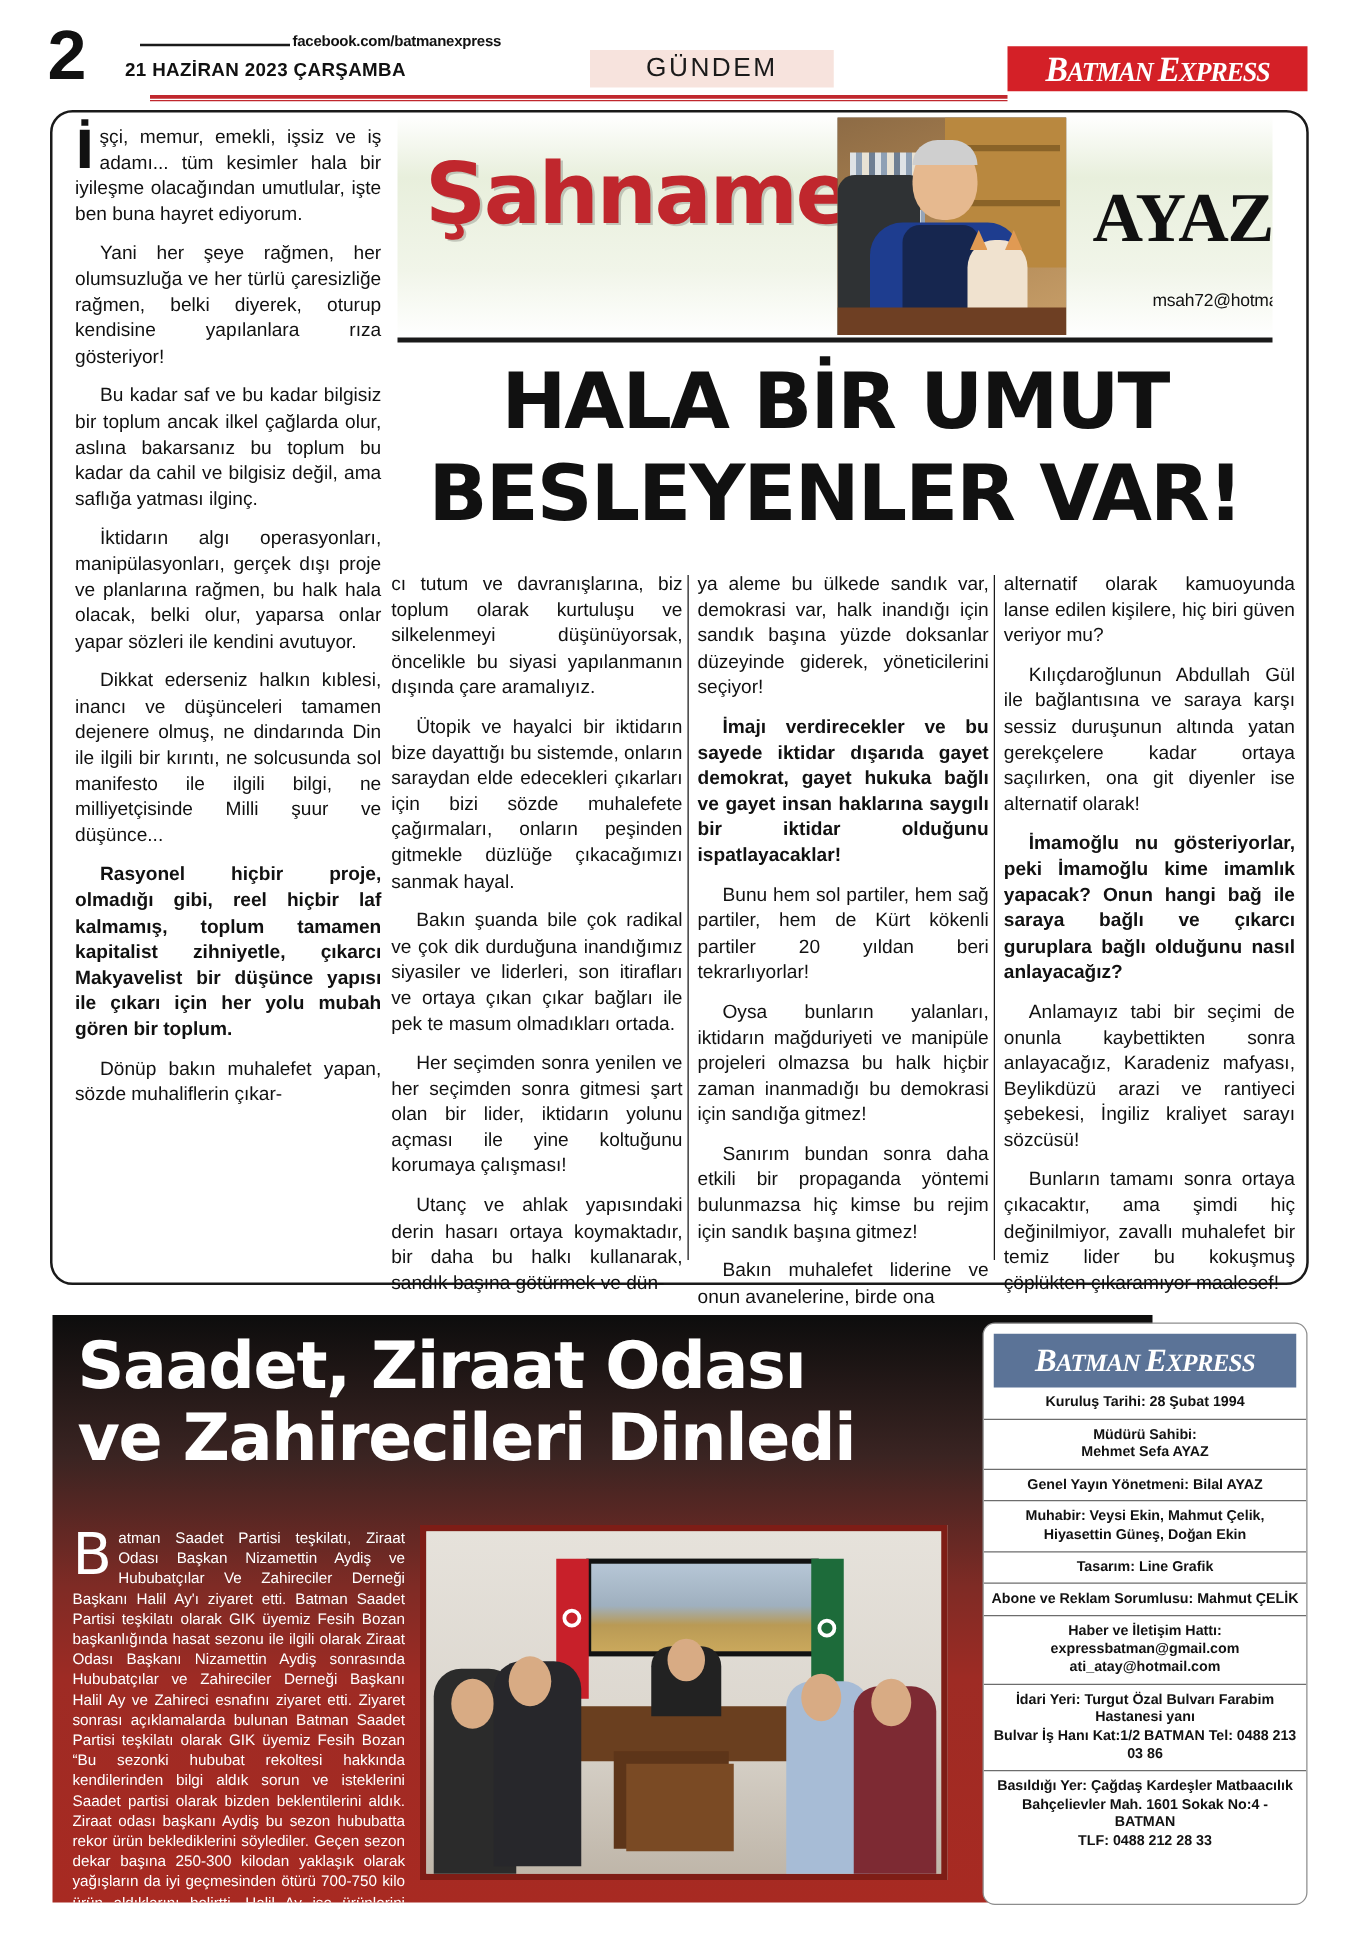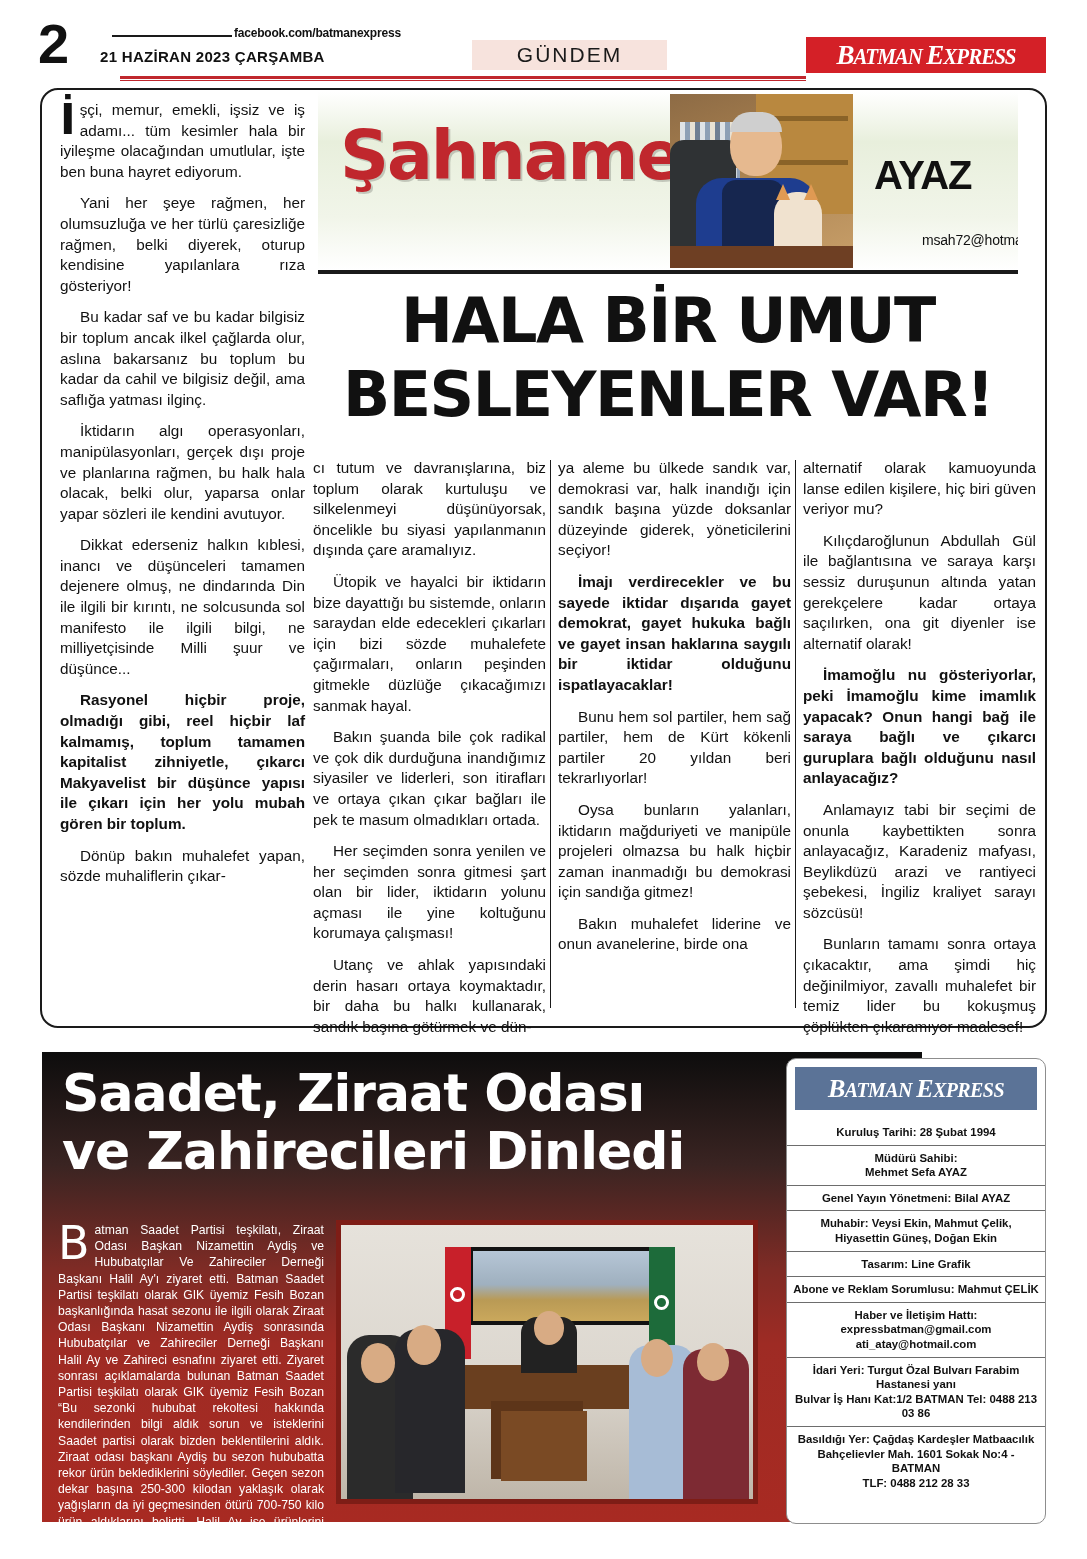--- a/index.html
+++ b/index.html
@@ -94,23 +94,23 @@
   .ph-cat:before{content:"";position:absolute;left:2px;top:-8px;width:14px;height:16px;background:#e09a53;clip-path:polygon(0 100%,50% 0,100% 100%);}
   .ph-cat:after{content:"";position:absolute;left:30px;top:-8px;width:14px;height:16px;background:#e09a53;clip-path:polygon(0 100%,50% 0,100% 100%);}
   .ph-desk{position:absolute;left:0;bottom:0;width:183px;height:22px;background:#6e3f23;}
   .banner-name-1{
     position:absolute;left:556px;top:28px;
     font-size:27px;font-weight:bold;letter-spacing:-0.4px;color:#111;
     font-family:"DejaVu Sans", sans-serif;
   }
   .banner-name-2{
     position:absolute;left:556px;top:52px;
-    font-size:40px;font-weight:bold;letter-spacing:-1px;color:#111;
+    font-size:56px;font-weight:bold;letter-spacing:-1px;color:#111;
     line-height:62px;
-    font-family:Liberation Sans, sans-serif;
+    font-family:Liberation Serif, serif;
   }
   .banner-mail{
     position:absolute;left:604px;top:140px;
     font-size:14px;color:#111;letter-spacing:-0.2px;
   }
   .banner-underline{
     position:absolute;left:318px;top:270px;width:700px;height:4px;background:#1a1a1a;
   }
 
   
@@ -211,21 +211,21 @@
     color:#fff;font-family:"Liberation Serif", serif;
     font-weight:bold;font-style:italic;font-size:26px;letter-spacing:-0.6px;
   }
   .colo-logo span i{font-size:20px;font-style:italic;}
   .colo-row{
     border-top:1.5px solid #6d6d6d;
     padding:5px 6px 5px 6px;
     text-align:center;font-size:11.4px;line-height:14.6px;font-weight:600;
     color:#111;
   }
-  .colo-row.first{border-top:none;padding-top:15px;}
+  .colo-row.first{border-top:none;padding-top:5px;}
 </style>
 </head>
 <body>
 
 <div class="page">
 
   <div class="masthead">
     <div class="page-number">2</div>
     <div class="fb-rule"></div>
     <div class="fb-url">facebook.com/batmanexpress</div>
@@ -280,20 +280,21 @@
       <p><span>Ütopik ve hayalci bir iktidarın bize dayattığı bu sistemde, onların saraydan elde edecekleri çıkarları için bizi sözde muhalefete çağırmaları, onların peşinden gitmekle düzlüğe çıkacağımızı sanmak hayal.</span></p>
       <p><span>Bakın şuanda bile çok radikal ve çok dik durduğuna inandığımız siyasiler ve liderleri, son itirafları ve ortaya çıkan çıkar bağları ile pek te masum olmadıkları ortada.</span></p>
       <p><span>Her seçimden sonra yenilen ve her seçimden sonra gitmesi şart olan bir lider, iktidarın yolunu açması ile yine koltuğunu korumaya çalışması!</span></p>
       <p><span>Utanç ve ahlak yapısındaki derin hasarı ortaya koymaktadır, bir daha bu halkı kullanarak, sandık başına götürmek ve dün-</span></p>
     </div>
   <div class="col col3">
       <p class="nohang"><span>ya aleme bu ülkede sandık var, demokrasi var, halk inandığı için sandık başına yüzde doksanlar düzeyinde giderek, yöneticilerini seçiyor!</span></p>
       <p class="b"><span>İmajı verdirecekler ve bu sayede iktidar dışarıda gayet demokrat, gayet hukuka bağlı ve gayet insan haklarına saygılı bir iktidar olduğunu ispatlayacaklar!</span></p>
       <p><span>Bunu hem sol partiler, hem sağ partiler, hem de Kürt kökenli partiler 20 yıldan beri tekrarlıyorlar!</span></p>
       <p><span>Oysa bunların yalanları, iktidarın mağduriyeti ve manipüle projeleri olmazsa bu halk hiçbir zaman inanmadığı bu demokrasi için sandığa gitmez!</span></p>
+      <p><span>Sanırım bundan sonra daha etkili bir propaganda yöntemi bulunmazsa hiç kimse bu rejim için sandık başına gitmez!</span></p>
       <p><span>Bakın muhalefet liderine ve onun avanelerine, birde ona</span></p>
     </div>
   <div class="col col4">
       <p class="nohang"><span>alternatif olarak kamuoyunda lanse edilen kişilere, hiç biri güven veriyor mu?</span></p>
       <p><span>Kılıçdaroğlunun Abdullah Gül ile bağlantısına ve saraya karşı sessiz duruşunun altında yatan gerekçelere kadar ortaya saçılırken, ona git diyenler ise alternatif olarak!</span></p>
       <p class="b"><span>İmamoğlu nu gösteriyorlar, peki İmamoğlu kime imamlık yapacak? Onun hangi bağ ile saraya bağlı ve çıkarcı guruplara bağlı olduğunu nasıl anlayacağız?</span></p>
       <p><span>Anlamayız tabi bir seçimi de onunla kaybettikten sonra anlayacağız, Karadeniz mafyası, Beylikdüzü arazi ve rantiyeci şebekesi, İngiliz kraliyet sarayı sözcüsü!</span></p>
       <p><span>Bunların tamamı sonra ortaya çıkacaktır, ama şimdi hiç değinilmiyor, zavallı muhalefet bir temiz lider bu kokuşmuş çöplükten çıkaramıyor maalesef!</span></p>
     </div>
 

